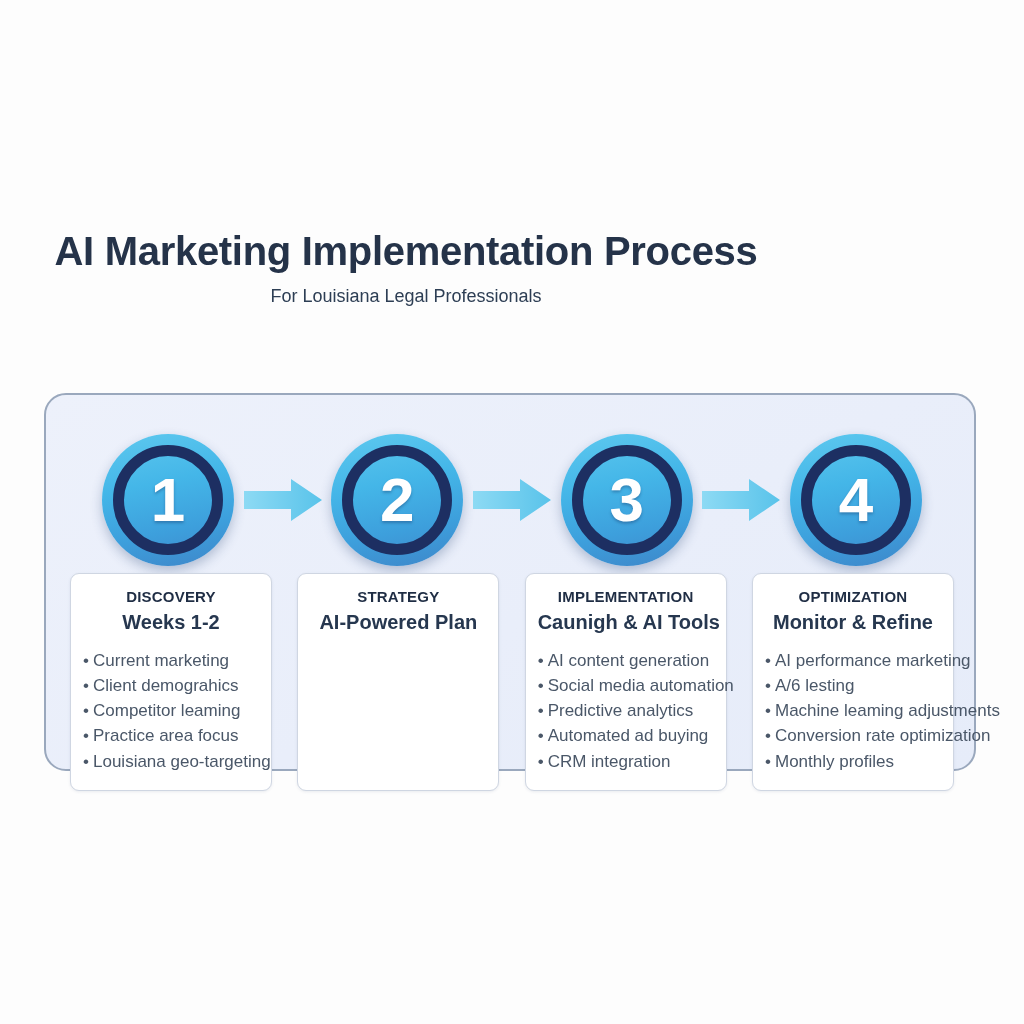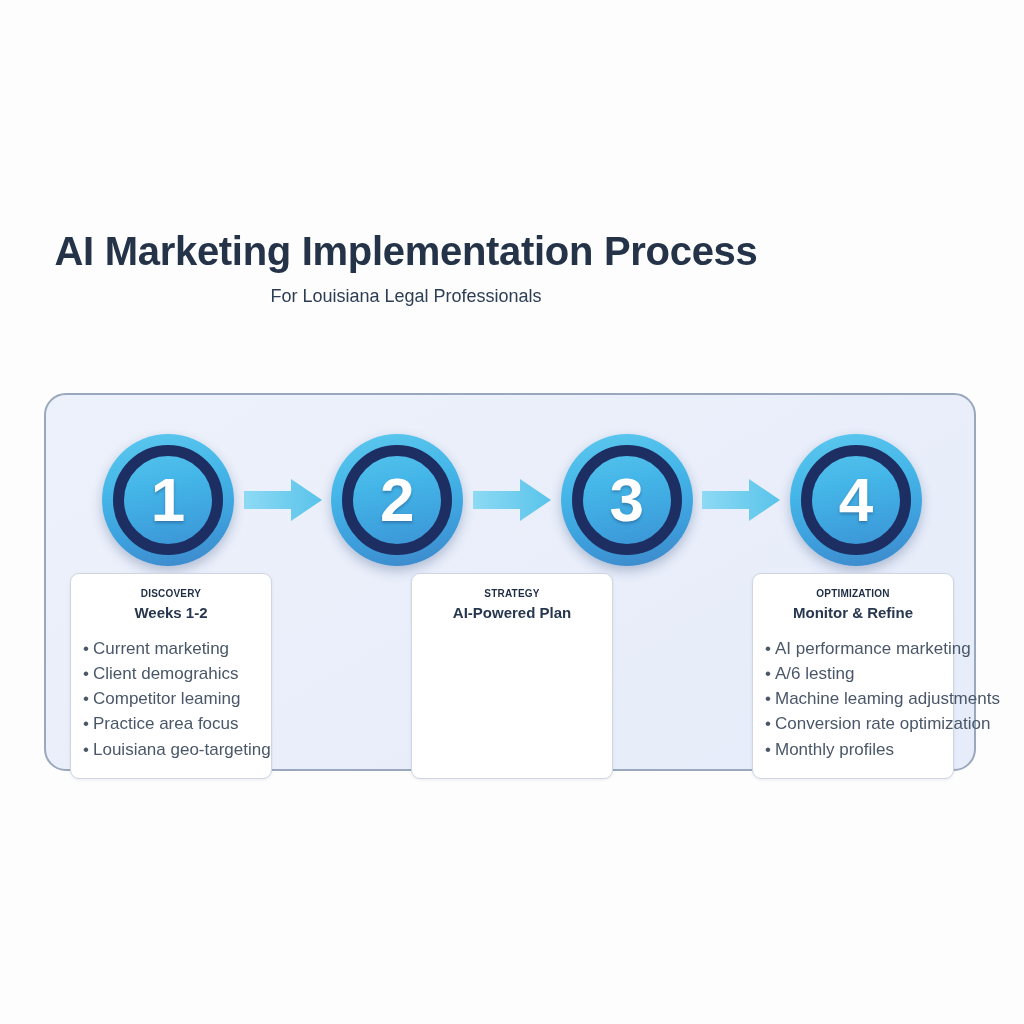--- a/index.html
+++ b/index.html
@@ -123,30 +123,30 @@
     box-sizing: border-box;
     min-height: 176px;
     background: #ffffff;
     border: 1.5px solid #cfd6e2;
     border-radius: 9px;
     padding: 14px 12px 16px 12px;
     box-shadow: 0 1px 3px rgba(60, 80, 120, 0.10);
   }
   .card-title {
     text-align: center;
-    font-size: 10px;
+    font-size: 15px;
     font-weight: bold;
     color: #1f2d44;
     letter-spacing: 0.2px;
     line-height: 1.2;
     white-space: nowrap;
   }
   .card-subtitle {
     text-align: center;
-    font-size: 15px;
+    font-size: 20px;
     font-weight: bold;
     color: #26374f;
     margin-top: 4px;
     line-height: 1.2;
     white-space: nowrap;
   }
   .card-bullets {
     list-style: none;
     margin: 14px 0 0 0;
     padding: 0;
@@ -238,20 +238,31 @@
           <li class="bulleted">Competitor leaming</li>
           <li class="bulleted">Practice area focus</li>
           <li class="bulleted">Louisiana geo-targeting</li>
         </ul>
       </div>
       <div class="step-card">
         <div class="card-title">STRATEGY</div>
         <div class="card-subtitle">AI-Powered Plan</div>
       </div>
       <div class="step-card">
+        <div class="card-title">IMPLEMENTATION</div>
+        <div class="card-subtitle">Caunigh &amp; AI Tools</div>
+        <ul class="card-bullets">
+          <li class="bulleted">AI content generation</li>
+          <li class="bulleted">Social media automation</li>
+          <li class="bulleted">Predictive analytics</li>
+          <li class="bulleted">Automated ad buying</li>
+          <li class="bulleted">CRM integration</li>
+        </ul>
+      </div>
+      <div class="step-card">
         <div class="card-title">OPTIMIZATION</div>
         <div class="card-subtitle">Monitor &amp; Refine</div>
         <ul class="card-bullets">
           <li class="bulleted">AI performance marketing</li>
           <li class="bulleted">A/6 lesting</li>
           <li class="bulleted">Machine leaming adjustments</li>
           <li class="bulleted">Conversion rate optimization</li>
           <li class="bulleted">Monthly profiles</li>
         </ul>
       </div>

